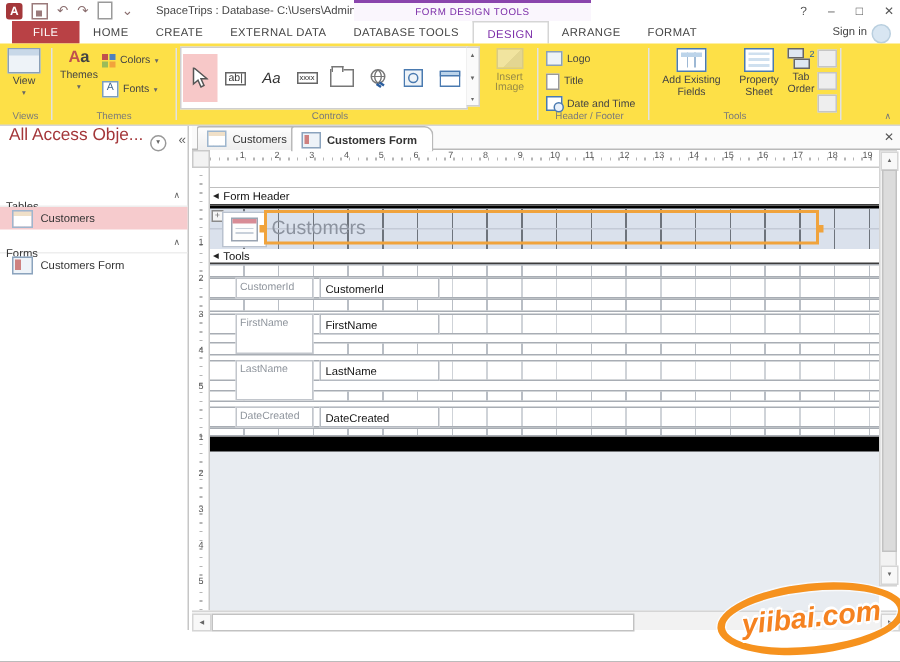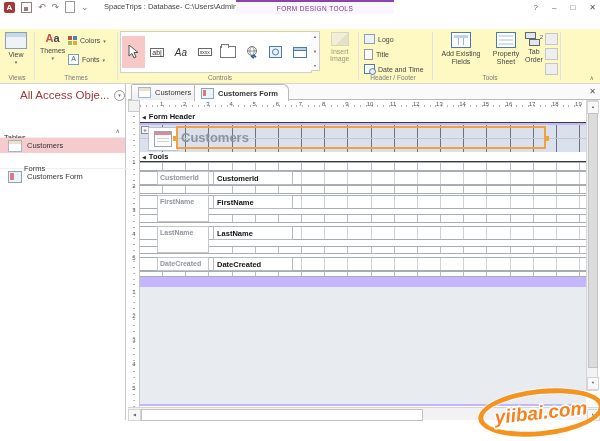--- a/index.html
+++ b/index.html
@@ -26,21 +26,21 @@
   
   .tabrow{position:absolute;left:0;top:14px;width:600px;height:15px;background:#fff;display:flex;align-items:stretch;}
   .rtab{font-size:7.5px;color:#444;padding:0 9px;display:flex;align-items:center;letter-spacing:.3px;}
   .rtab.file{background:#B94145;color:#fff;margin-left:8px;padding:0 14px;}
   .rtab.active{color:#7B2CA8;background:#fff;border:1px solid #d5d5d5;border-bottom:none;}
   .signin{position:absolute;right:22px;top:2px;font-size:7.5px;color:#444;}
   .avatar{position:absolute;right:6px;top:2px;width:11px;height:11px;border-radius:50%;background:#d8e6f2;
     border:1px solid #b9cfdf;color:#7c9cb5;font-size:7px;text-align:center;line-height:10px;}
 
   
-  .ribbon{position:absolute;left:0;top:29px;width:600px;height:55px;background:#fef9c3;border-bottom:1px solid #d5d5d5;box-sizing:border-box;}
+  .ribbon{position:absolute;left:0;top:29px;width:600px;height:55px;background:#fde047;border-bottom:1px solid #d5d5d5;box-sizing:border-box;}
   .rdivider{position:absolute;top:3px;bottom:3px;width:1px;background:#e2e2e2;}
   .grouplabel{position:absolute;bottom:2px;font-size:6.5px;color:#7a7a7a;text-align:center;}
   .bigbtn{position:absolute;top:3px;display:flex;flex-direction:column;align-items:center;gap:2px;}
   .bigbtn .cap{font-size:7px;color:#444;}
   .dd{font-size:5px;color:#666;line-height:4px;}
   .viewIcon{width:20px;height:15px;border:1px solid #8aa0b8;background:#eef3f8;position:relative;}
   .viewIcon:after{content:"";position:absolute;left:0;top:0;right:0;height:4px;background:#c8d8e8;}
   .themesIcon{font-size:11px;font-weight:bold;color:#444;line-height:13px;}
   .themesIcon i{color:#C0504D;font-style:normal;}
   .smallbtn{position:absolute;display:flex;align-items:center;gap:3px;font-size:7px;color:#444;white-space:nowrap;}
@@ -71,21 +71,21 @@
   .taborderIcon b{position:absolute;width:9px;height:5px;border:1px solid #666;background:#dfe8f2;}
   .taborderIcon b:nth-child(2){left:4px;top:7px;}
   .taborderIcon i{position:absolute;right:0;top:2px;font-size:6px;color:#2a5d9e;font-style:normal;}
   .bigbtn .cap2{font-size:7px;color:#444;line-height:8px;text-align:center;}
   .ministack{position:absolute;left:545px;top:4px;display:flex;flex-direction:column;gap:3px;}
   .ministack i{width:11px;height:10px;border:1px solid #c5c5c5;background:#eee;display:block;}
   .ribcollapse{position:absolute;right:6px;bottom:2px;font-size:6px;color:#777;}
 
   
   .navpane{position:absolute;left:0;top:84px;width:125px;height:336px;background:#fff;border-right:1px solid #c6c6c6;}
-  .navtitle{position:absolute;left:16px;top:0;width:125px;height:22px;display:flex;align-items:center;}
+  .navtitle{position:absolute;left:2px;top:0;width:125px;height:22px;display:flex;align-items:flex-start;}
   .navtitle .t{font-size:11.5px;color:#A4373A;margin-left:4px;white-space:nowrap;}
   .navdrop{position:absolute;right:16px;top:6px;width:9px;height:9px;border:1px solid #999;border-radius:50%;
     font-size:5px;color:#666;text-align:center;line-height:8px;}
   .navshut{position:absolute;right:3px;top:4px;font-size:9px;color:#666;}
   .searchbox{position:absolute;left:2px;top:23px;width:119px;height:14px;border:1px solid #c9c9c9;background:#fff;}
   .searchbox input{position:absolute;left:2px;top:1px;width:100px;height:10px;border:none;outline:none;
     font-size:7px;font-style:italic;color:#777;font-family:inherit;}
   .mag{position:absolute;right:2px;top:2px;width:7px;height:7px;}
   .mag:before{content:"";position:absolute;left:0;top:0;width:5px;height:5px;border:1px solid #2a5d9e;border-radius:50%;}
   .mag:after{content:"";position:absolute;right:0;bottom:0;width:3px;height:1px;background:#2a5d9e;transform:rotate(45deg);}
@@ -121,21 +121,21 @@
     background-size:100% 2px;background-position:0 5px;background-repeat:no-repeat;}
   .hrulernums{position:absolute;left:10px;top:1px;width:440px;display:flex;}
   .hrulernums span{flex:0 0 23.16px;text-align:center;font-size:6px;color:#555;}
   .vruler{position:absolute;left:0;top:28px;width:12px;height:295px;background:#fff;border-right:1px solid #c9c9c9;box-sizing:border-box;
     background-image:repeating-linear-gradient(0deg,#b5b5b5 0 1px,transparent 1px 5.79px);
     background-size:2px 100%;background-position:5px 0;background-repeat:no-repeat;}
   .vrulcol{position:absolute;left:0;width:12px;display:flex;flex-direction:column;}
   .vrulcol span{flex:0 0 24px;display:flex;align-items:center;justify-content:center;font-size:6px;color:#555;}
 
   
-  .canvas{position:absolute;left:12px;top:27px;width:446px;height:295px;background:#c4b5fd;font-weight:bold;}
+  .canvas{position:absolute;left:12px;top:41px;width:446px;height:295px;background:#000000;}
   .secbar{position:absolute;left:0;width:446px;background:#fff;border-bottom:1px solid #3c3c3c;box-sizing:border-box;
     display:flex;align-items:center;gap:3px;}
   .secbar .arr{font-size:5px;color:#222;margin-left:2px;}
   .secbar .sl{font-size:7.5px;color:#111;}
   .hdrgrid{position:absolute;left:0;top:14px;width:446px;height:27px;background:#DAE1EC;
     background-image:repeating-linear-gradient(90deg,transparent 0 22.16px,#6e747c 22.16px 23.16px);}
   .hdrgrid .midline{position:absolute;left:0;top:13px;width:446px;height:1px;background:#c3cad6;}
   .movehandle{position:absolute;left:1px;top:1px;width:8px;height:8px;border:1px solid #8a8a8a;background:#f5f5f5;
     font-size:6px;line-height:7px;text-align:center;color:#666;box-sizing:border-box;}
   .logobox{position:absolute;left:8px;top:2px;width:28px;height:22px;border:1px solid #b9c2cf;background:#fff;}
@@ -203,20 +203,32 @@
       <span>FORM DESIGN TOOLS</span>
     </div>
     <div class="wincontrols">
       <span>?</span>
       <span>–</span>
       <span>□</span>
       <span>✕</span>
     </div>
   </div>
 
+  <div class="tabrow">
+    <span class="rtab file">FILE</span>
+    <span class="rtab">HOME</span>
+    <span class="rtab">CREATE</span>
+    <span class="rtab">EXTERNAL DATA</span>
+    <span class="rtab">DATABASE TOOLS</span>
+    <span class="rtab active">DESIGN</span>
+    <span class="rtab">ARRANGE</span>
+    <span class="rtab">FORMAT</span>
+    <span class="signin">Sign in</span>
+    <span class="avatar"></span>
+  </div>
 
   <div class="ribbon">
 
     <div class="bigbtn" style="left:5px;">
       <span class="viewIcon"></span>
       <span class="cap">View</span>
       <span class="dd">▾</span>
     </div>
     <div class="grouplabel" style="left:0;width:34px;">Views</div>
     <div class="rdivider" style="left:34px;"></div>
@@ -343,21 +355,21 @@
       <span class="navshut">«</span>
     </div>
     <div class="navgroup" style="top:39px;">
       <span class="g">Tables</span>
       <span class="chev">∧</span>
     </div>
     <div class="navitem sel" style="top:54px;">
       <span class="tblIcon"></span>
       <span class="txt">Customers</span>
     </div>
-    <div class="navgroup" style="top:70px;padding-left:20px;">
+    <div class="navgroup" style="top:70px;">
       <span class="g">Forms</span>
       <span class="chev">∧</span>
     </div>
     <div class="navitem" style="top:85px;">
       <span class="frmIcon"></span>
       <span class="txt">Customers Form</span>
     </div>
   </div>
 
   <div class="docwrap">

